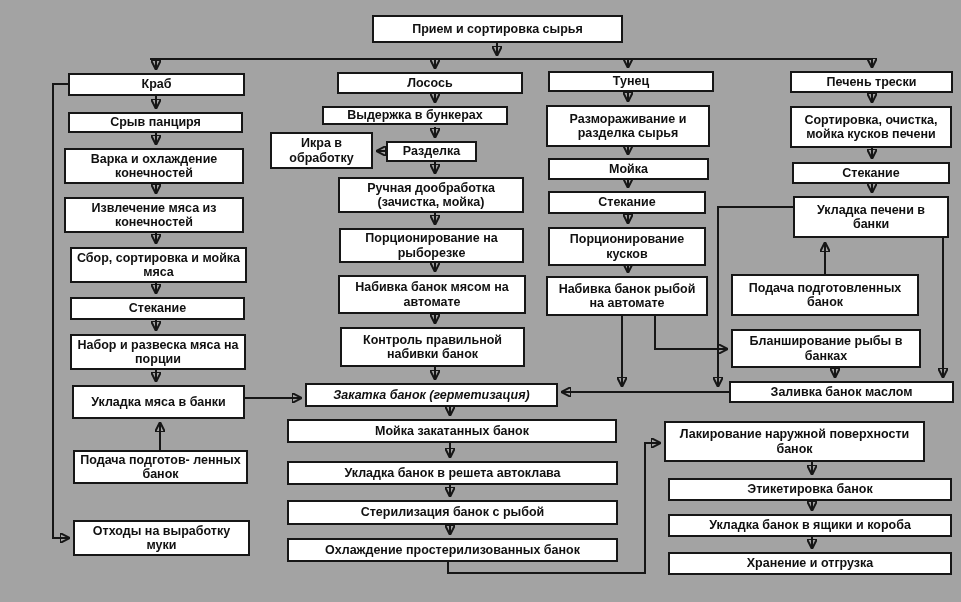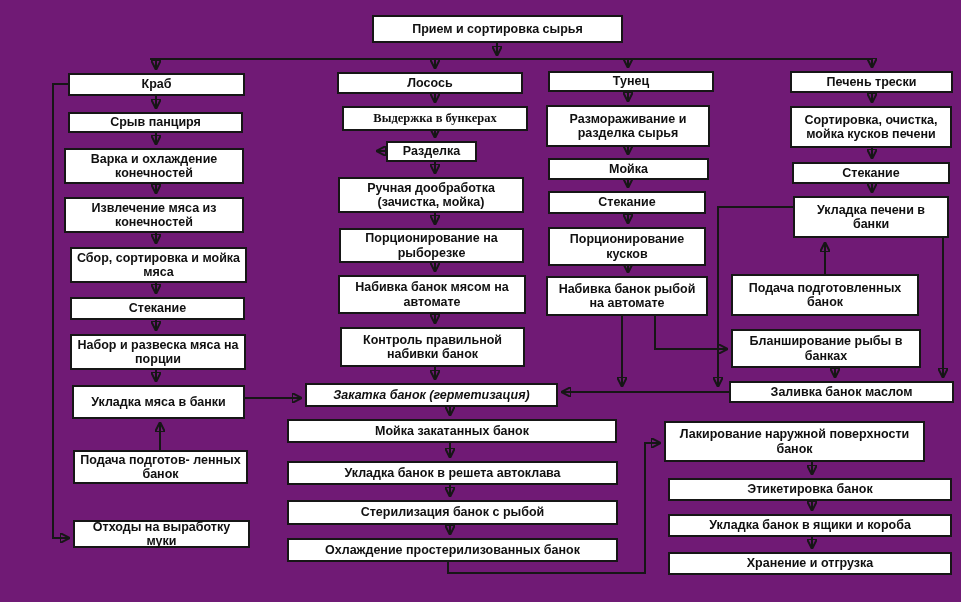--- a/index.html
+++ b/index.html
@@ -1,17 +1,17 @@
 <!DOCTYPE html>
 <html><head>
 <meta charset="utf-8">
 <style>
   html,body{margin:0;padding:0;background:#ffffff;}
   #stage{
-    position:relative;width:961px;height:602px;background:#701a75;
+    position:relative;width:961px;height:602px;background:#a3a3a3;
     font-family:"Liberation Sans","DejaVu Sans",sans-serif;overflow:hidden;
   }
   .node{
     position:absolute;box-sizing:border-box;border:2px solid #161616;background:#ffffff;
     display:flex;align-items:center;justify-content:center;text-align:center;
     font-weight:bold;font-size:12.5px;line-height:1.15;color:#101010;padding:1px 4px;
   }
   #edges{position:absolute;left:0;top:0;width:961px;height:602px;}
   #edges path{stroke:#161616;stroke-width:2;fill:none;}
 </style>
@@ -79,23 +79,24 @@
 <div class="node" style="left: 372px; top: 15px; width: 251px; height: 28px;">Прием и сортировка сырья</div>
     <div class="node" style="left: 68px; top: 73px; width: 177px; height: 23px;">Краб</div>
     <div class="node" style="left: 68px; top: 112px; width: 175px; height: 21px;">Срыв панциря</div>
     <div class="node" style="left: 64px; top: 148px; width: 180px; height: 36px;">Варка и охлаждение конечностей</div>
     <div class="node" style="left: 64px; top: 197px; width: 180px; height: 36px;">Извлечение мяса из конечностей</div>
     <div class="node" style="left: 70px; top: 247px; width: 177px; height: 36px;">Сбор, сортировка и мойка мяса</div>
     <div class="node" style="left: 70px; top: 297px; width: 175px; height: 23px;">Стекание</div>
     <div class="node" style="left: 70px; top: 334px; width: 176px; height: 36px;">Набор и развеска мяса на порции</div>
     <div class="node" style="left: 72px; top: 385px; width: 173px; height: 34px;">Укладка мяса в банки</div>
     <div class="node" style="left: 73px; top: 450px; width: 175px; height: 34px;">Подача подготов- ленных банок</div>
-    <div class="node" style="left: 73px; top: 520px; width: 177px; height: 28px;">Отходы на выработку муки</div>
+    <div class="node" style="left: 73px; top: 520px; width: 177px; height: 36px;">Отходы на выработку муки</div>
     <div class="node" style="left: 337px; top: 72px; width: 186px; height: 22px;">Лосось</div>
-    <div class="node" style="left: 342px; top: 106px; width: 186px; height: 25px; font-family: Liberation Serif, serif;">Выдержка в бункерах</div>
+    <div class="node" style="left: 322px; top: 106px; width: 186px; height: 19px;">Выдержка в бункерах</div>
+    <div class="node" style="left: 270px; top: 132px; width: 103px; height: 37px;">Икра в обработку</div>
     <div class="node" style="left: 386px; top: 141px; width: 91px; height: 21px;">Разделка</div>
     <div class="node" style="left: 338px; top: 177px; width: 186px; height: 36px;">Ручная дообработка (зачистка, мойка)</div>
     <div class="node" style="left: 339px; top: 228px; width: 185px; height: 35px;">Порционирование на рыборезке</div>
     <div class="node" style="left: 338px; top: 275px; width: 188px; height: 39px;">Набивка банок мясом на автомате</div>
     <div class="node" style="left: 340px; top: 327px; width: 185px; height: 40px;">Контроль правильной набивки банок</div>
     <div class="node" style="left: 305px; top: 383px; width: 253px; height: 24px; font-style: italic;">Закатка банок (герметизация)</div>
     <div class="node" style="left: 287px; top: 419px; width: 330px; height: 24px;">Мойка закатанных банок</div>
     <div class="node" style="left: 287px; top: 461px; width: 331px; height: 24px;">Укладка банок в решета автоклава</div>
     <div class="node" style="left: 287px; top: 500px; width: 331px; height: 25px;">Стерилизация банок с рыбой</div>
     <div class="node" style="left: 287px; top: 538px; width: 331px; height: 24px;">Охлаждение простерилизованных банок</div>

